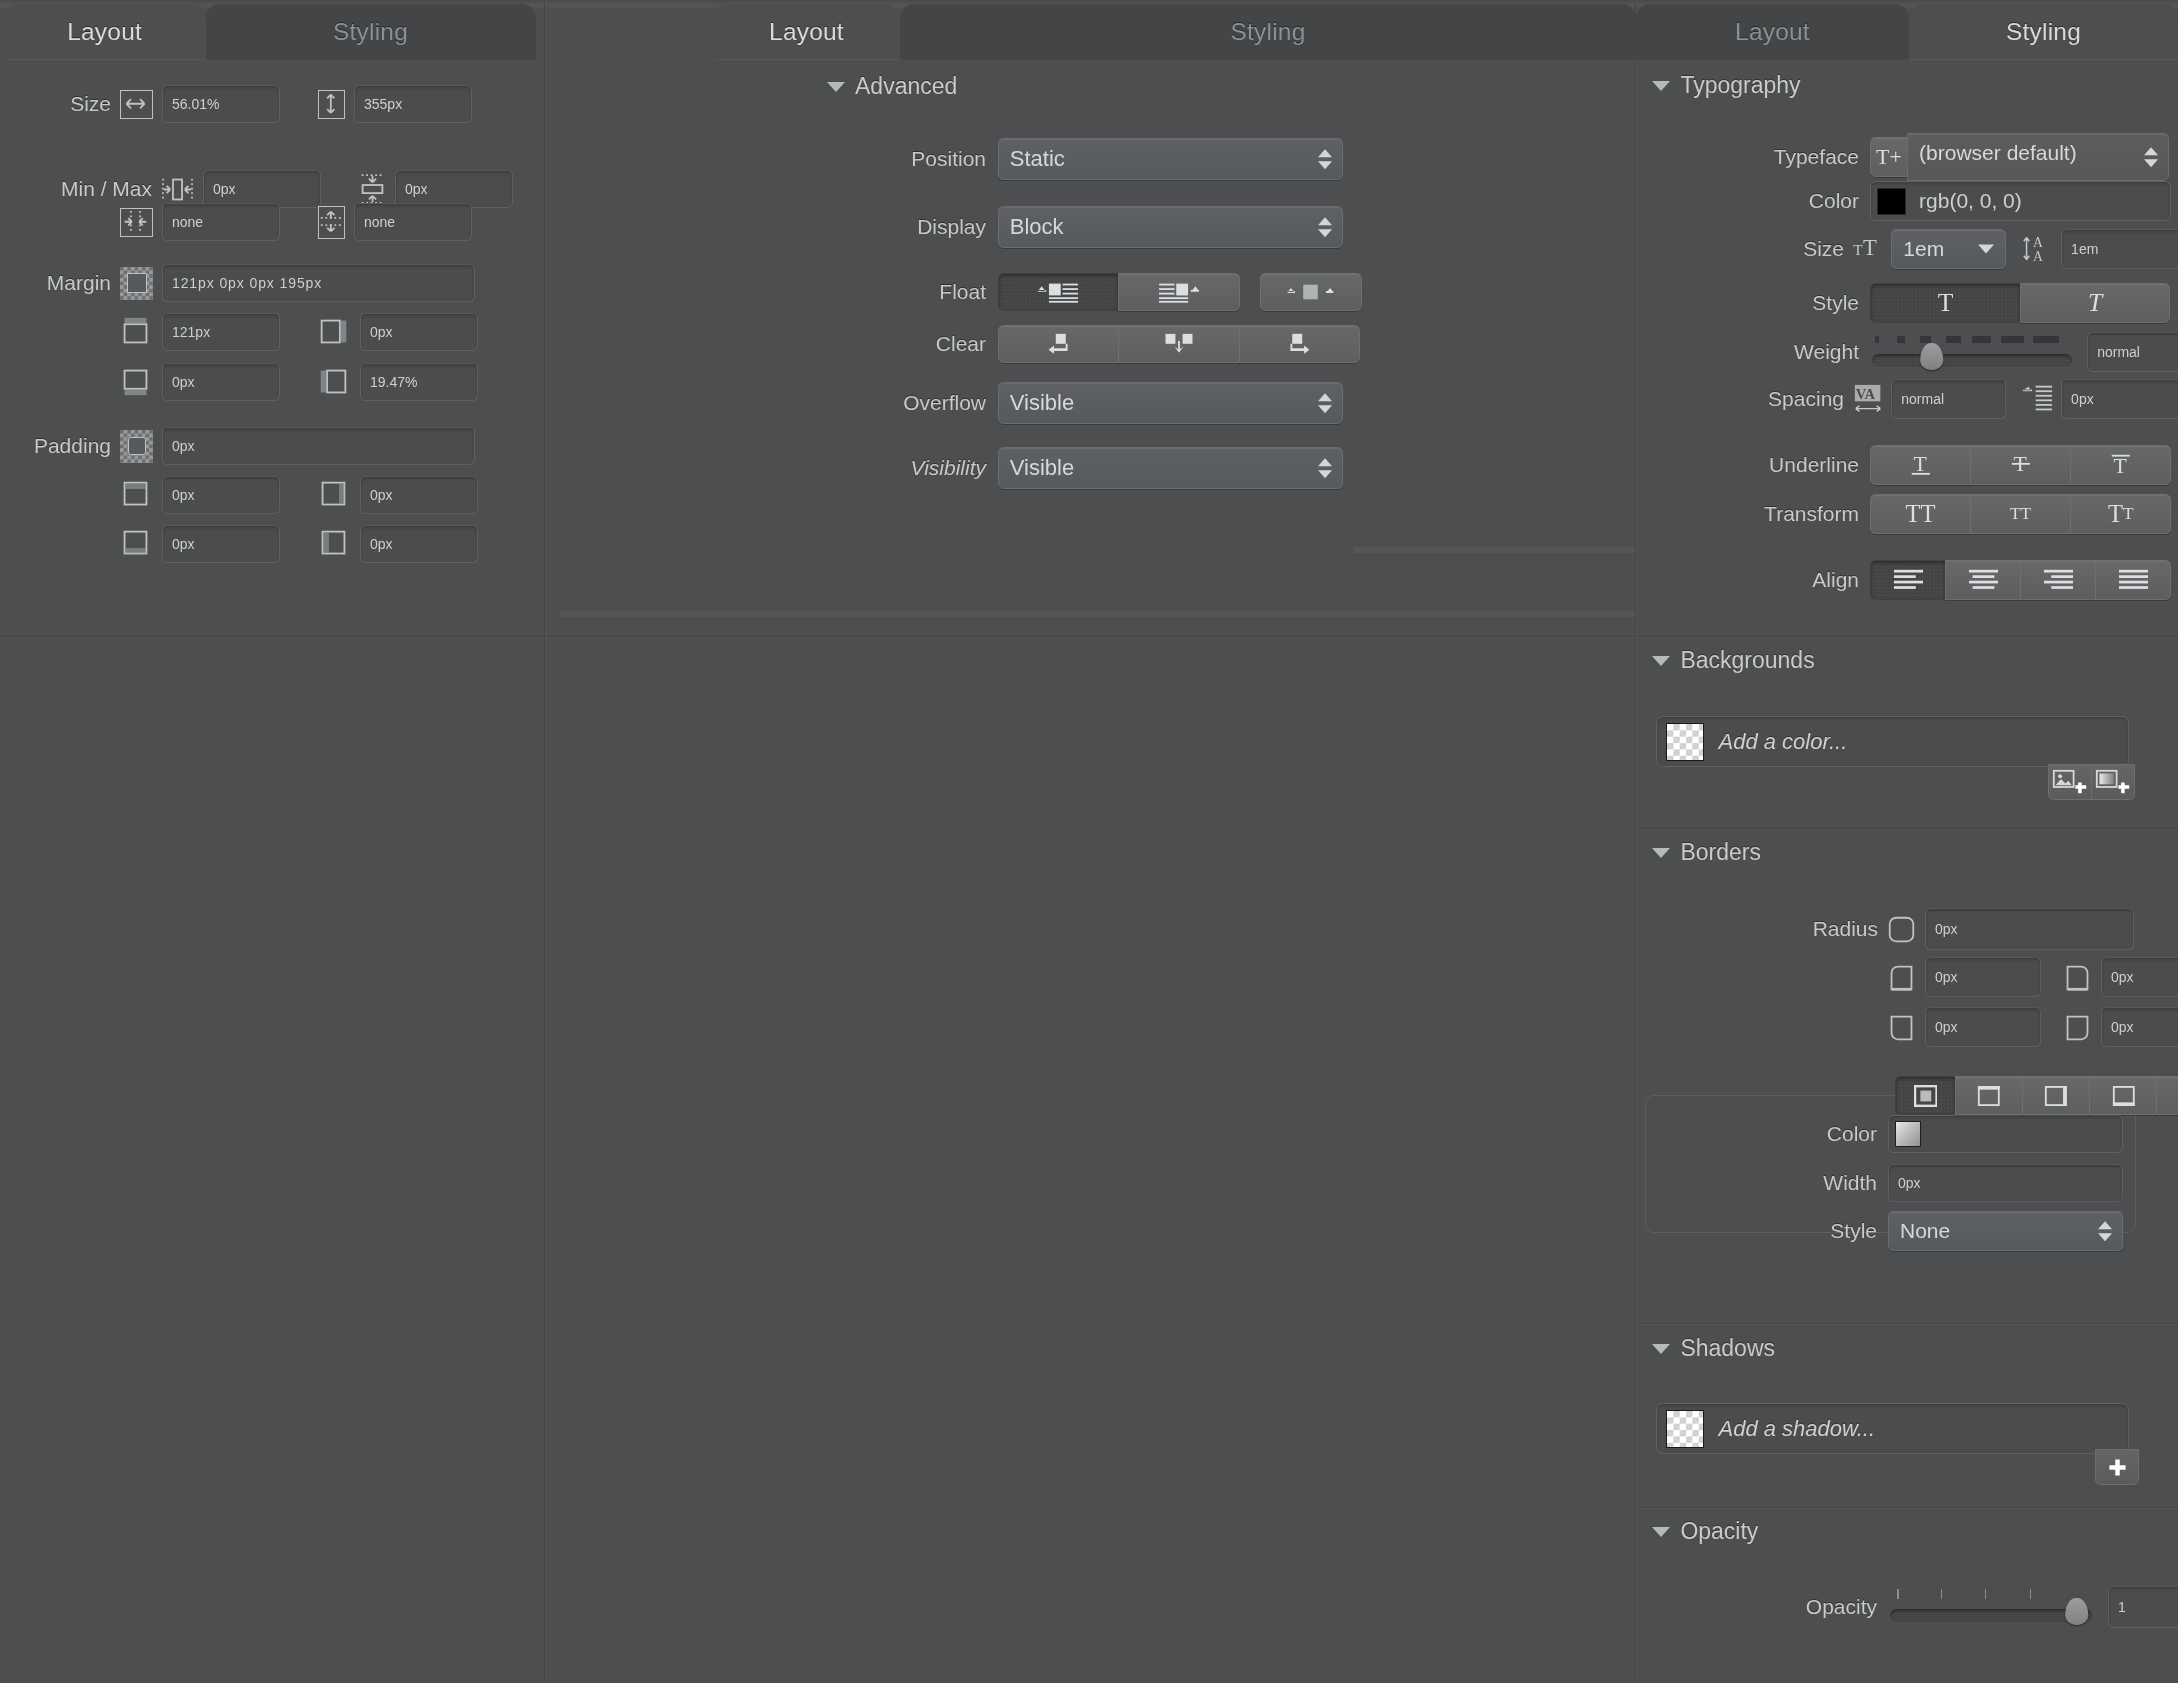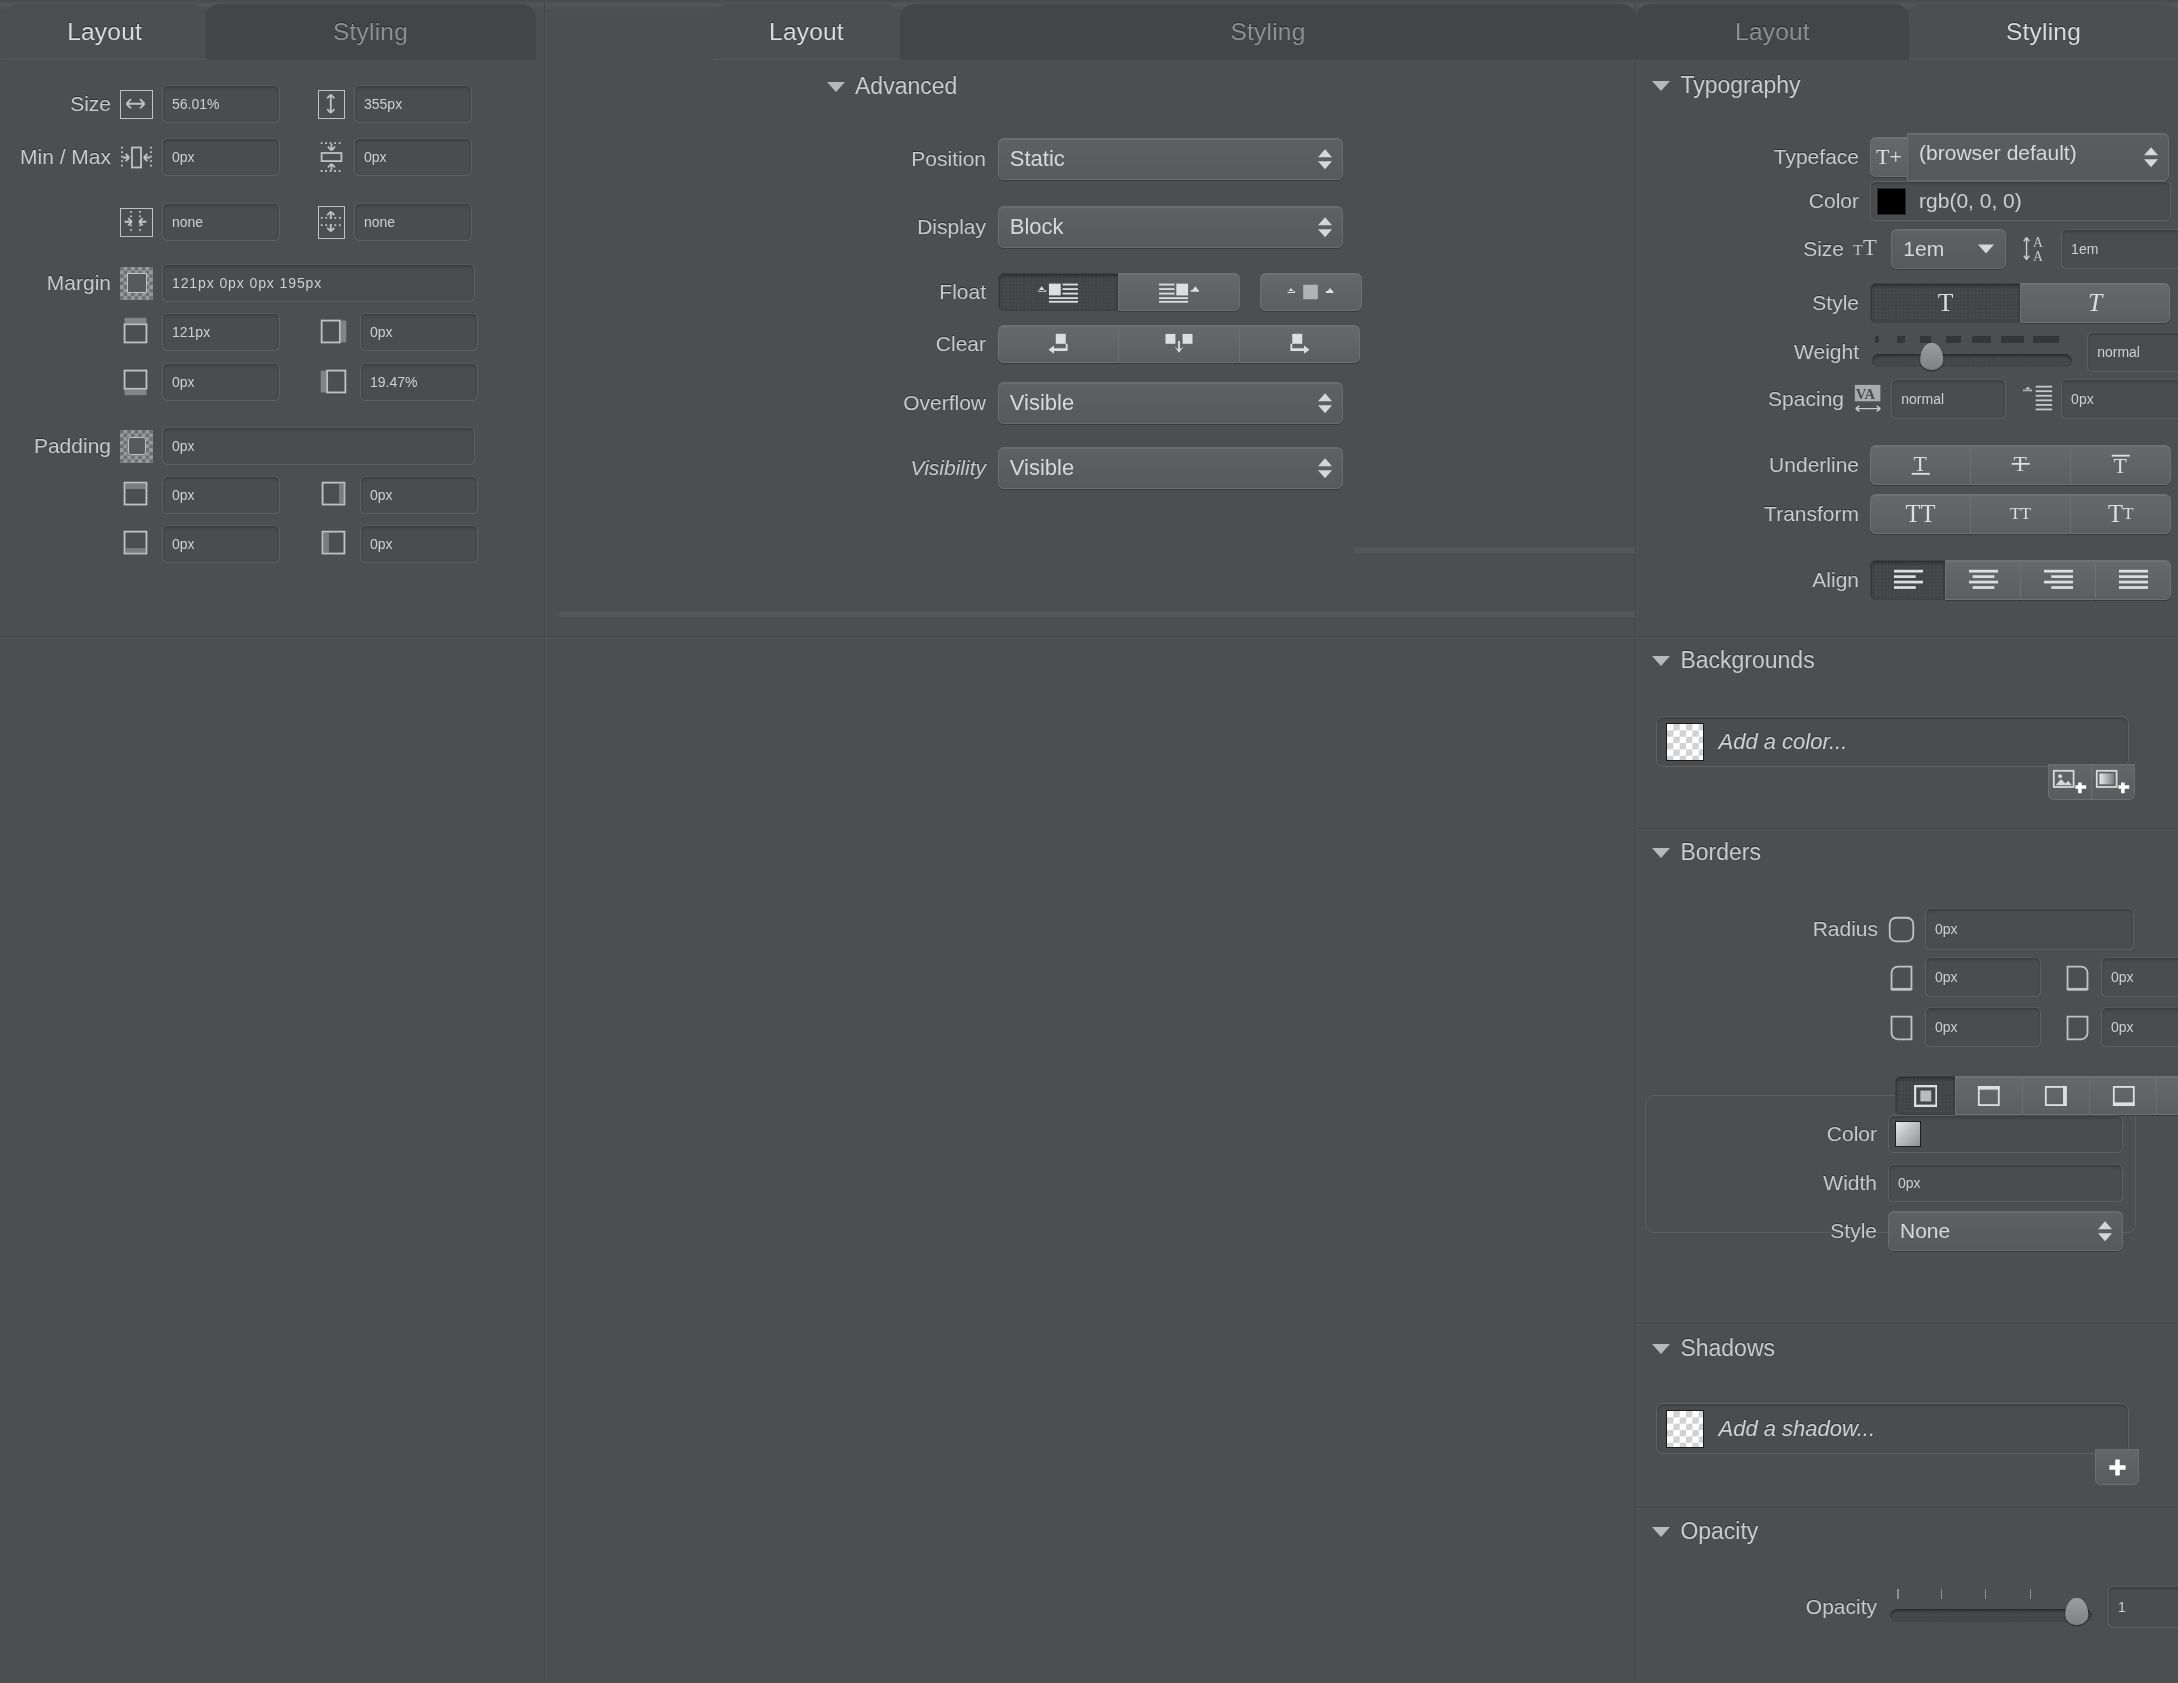--- a/index.html
+++ b/index.html
@@ -196,21 +196,21 @@
       <div class="ico boxico" style="margin-left:38px;width:27px;">
         <svg width="23.6" height="25.5" viewBox="0 0 26 28">
             <g stroke="#bfc1c2" stroke-width="2" fill="none">
           <path d="M13 4v20M13 4l-4 4M13 4l4 4M13 24l-4-4M13 24l4-4"></path>
             </g>
           </svg>
       </div>
       <div class="tin prop" style="width:118px;margin-left:9px;">355px</div>
     </div>
 
-    <div class="row" style="position:absolute;left:0;top:138px;">
+    <div class="row" style="position:absolute;left:0;top:170px;padding-left:41px;">
       <div class="lbl" style="width:111px;">Min / Max</div>
       <div class="ico" style="margin-left:9px;width:33px;height:29px;">
         <svg width="33" height="29" viewBox="0 0 36 32">
             <g stroke="#bfc1c2" stroke-width="2" fill="none">
           <rect x="13" y="5" width="10" height="22"></rect>
               <path d="M3 16h7M10 16l-4-4M10 16l-4 4M33 16h-7M26 16l4-4M26 16l4 4"></path>
           <path stroke-dasharray="2 3" d="M2 4v24M34 4v24"></path>
             </g>
           </svg>
       </div>

